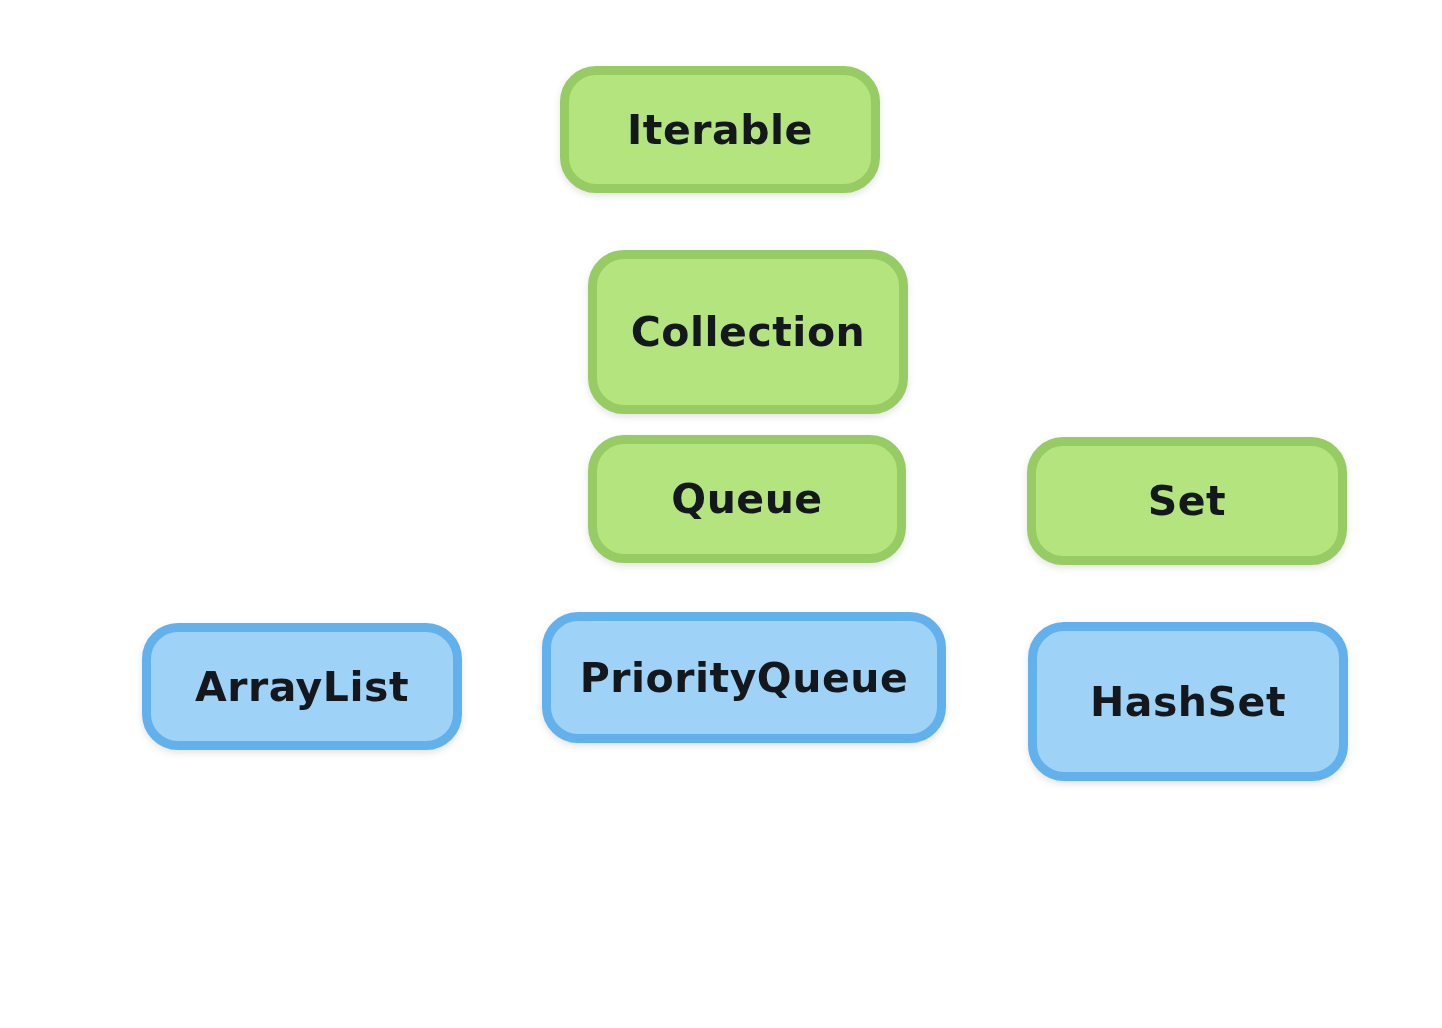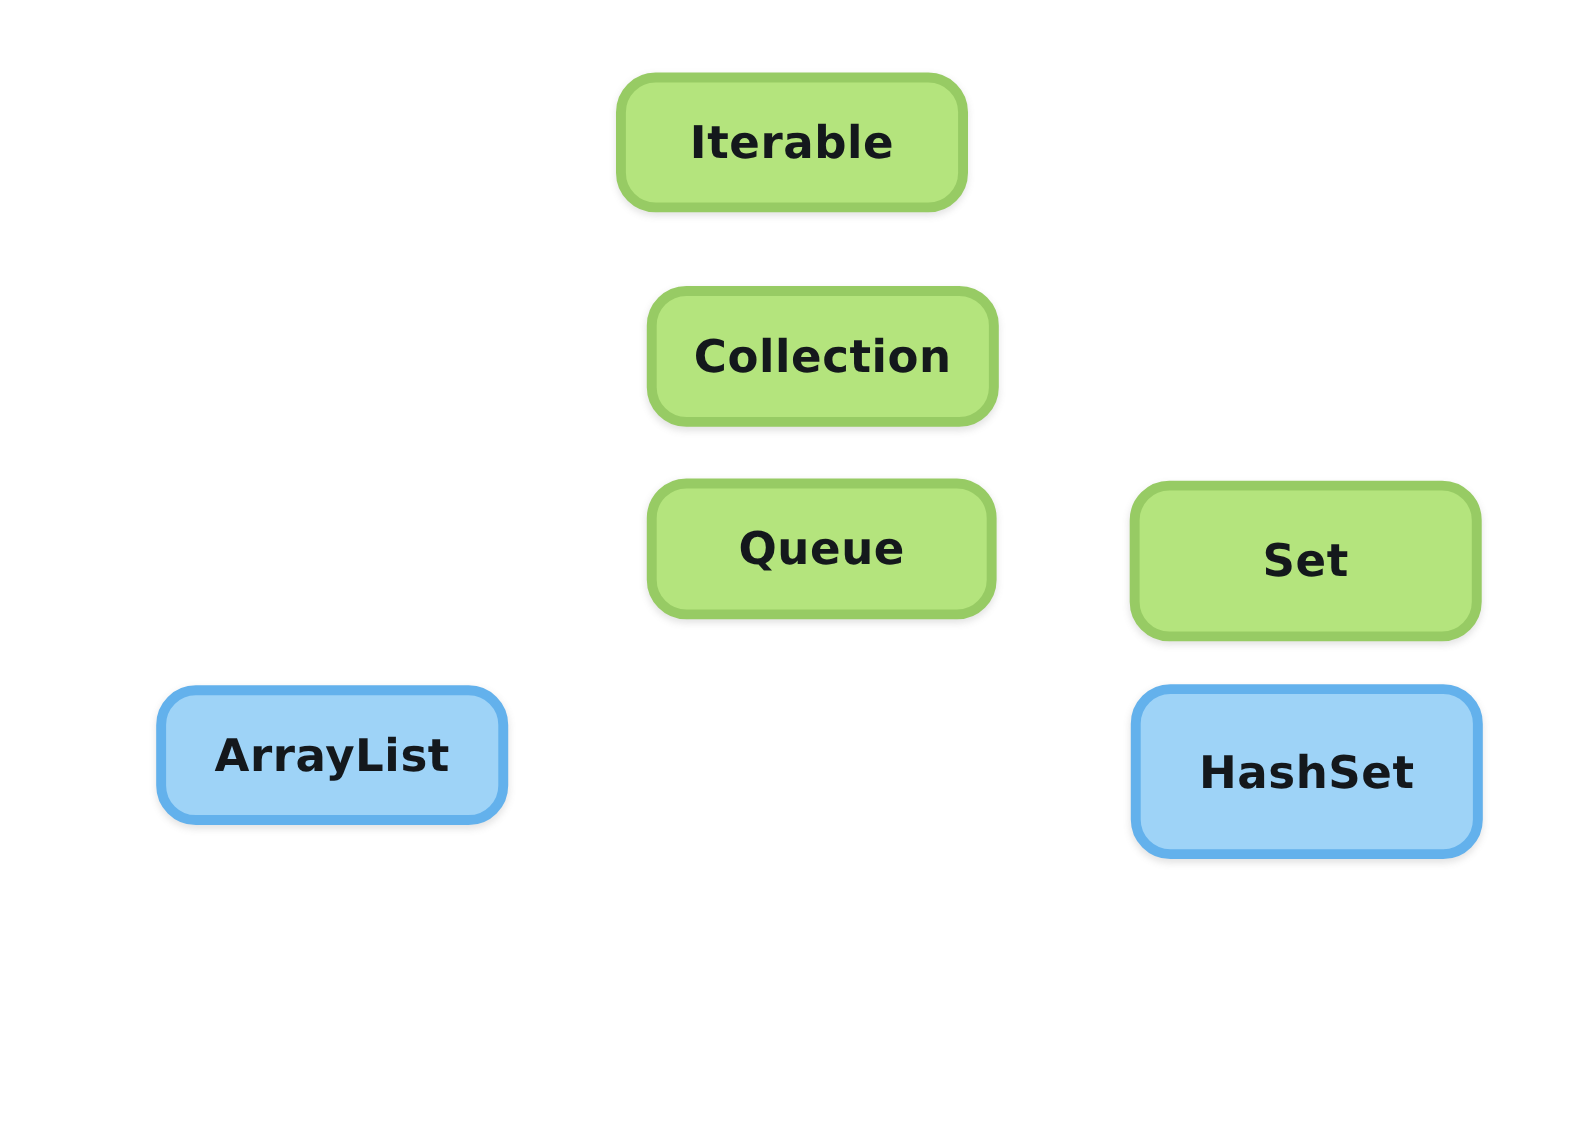--- a/index.html
+++ b/index.html
@@ -37,24 +37,24 @@
   .node.green {
     background: var(--interface-fill, #b4e47d);
     border-color: var(--interface-border, #97cb64);
   }
   .node.blue {
     background: var(--class-fill, #9ed3f7);
     border-color: var(--class-border, #63b1ec);
   }
   
   .pos-iterable      { left: 560px;  top: 66px;  width: 320px; height: 127px; }
-  .pos-collection    { left: 588px;  top: 260px; width: 320px; height: 128px; }
+  .pos-collection    { left: 588px;  top: 250px; width: 320px; height: 164px; }
   .pos-list          { left: 142px;  top: 435px; width: 316px; height: 128px; }
   .pos-queue         { left: 588px;  top: 435px; width: 318px; height: 128px; }
-  .pos-set           { left: 1027px; top: 437px; width: 320px; height: 146px; }
+  .pos-set           { left: 1027px; top: 437px; width: 320px; height: 128px; }
   .pos-arraylist     { left: 142px;  top: 623px; width: 320px; height: 127px; }
   .pos-priorityqueue { left: 542px;  top: 612px; width: 404px; height: 131px; }
   .pos-hashset       { left: 1028px; top: 622px; width: 320px; height: 159px; }
   .pos-linkedlist    { left: 142px;  top: 810px; width: 316px; height: 131px; }
 </style>
 </head>
 <body style="background: rgb(255, 255, 255);">
 
 <div class="canvas">
 
@@ -62,17 +62,18 @@
 
   <div class="node green pos-collection">Collection</div>
 
 
   <div class="node green pos-queue">Queue</div>
 
   <div class="node green pos-set">Set</div>
 
   <div class="node blue pos-arraylist">ArrayList</div>
 
+  <div class="node blue pos-priorityqueue">PriorityQueue</div>
 
   <div class="node blue pos-hashset">HashSet</div>
 
 
 </div>
 
 </body></html>

